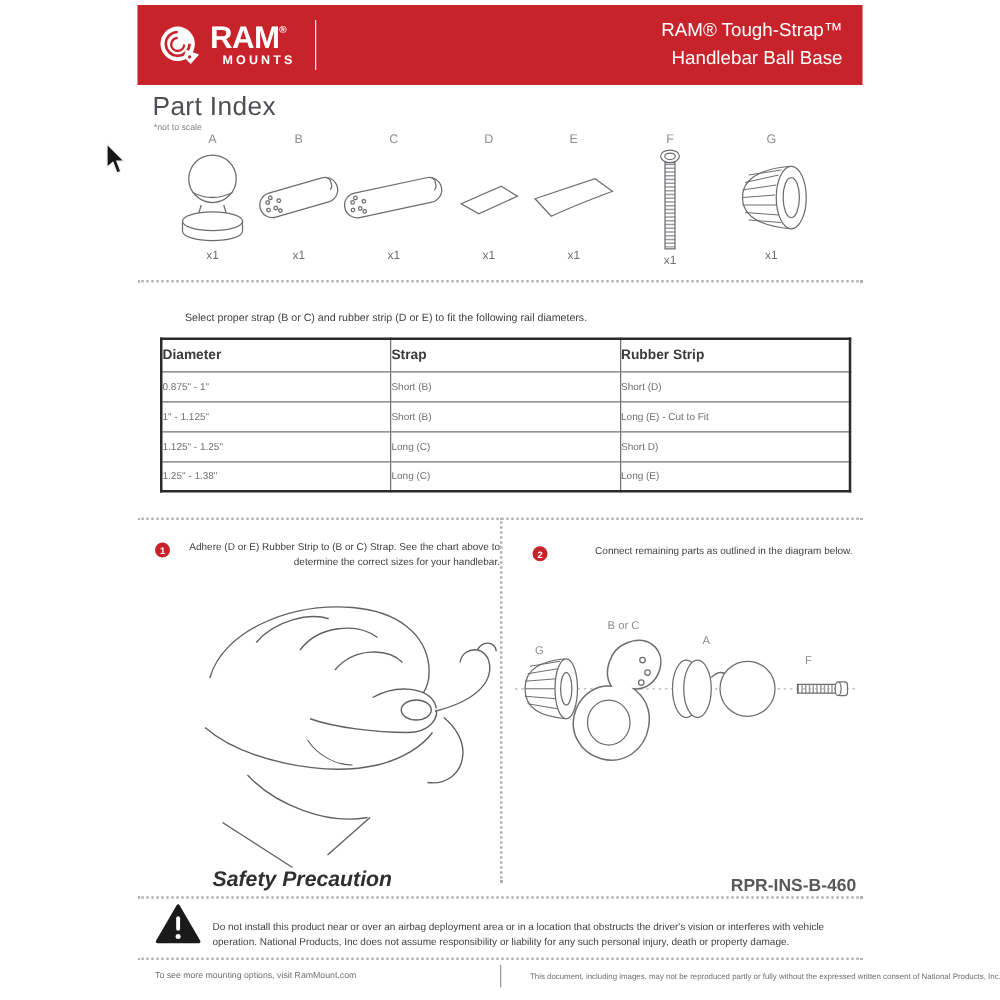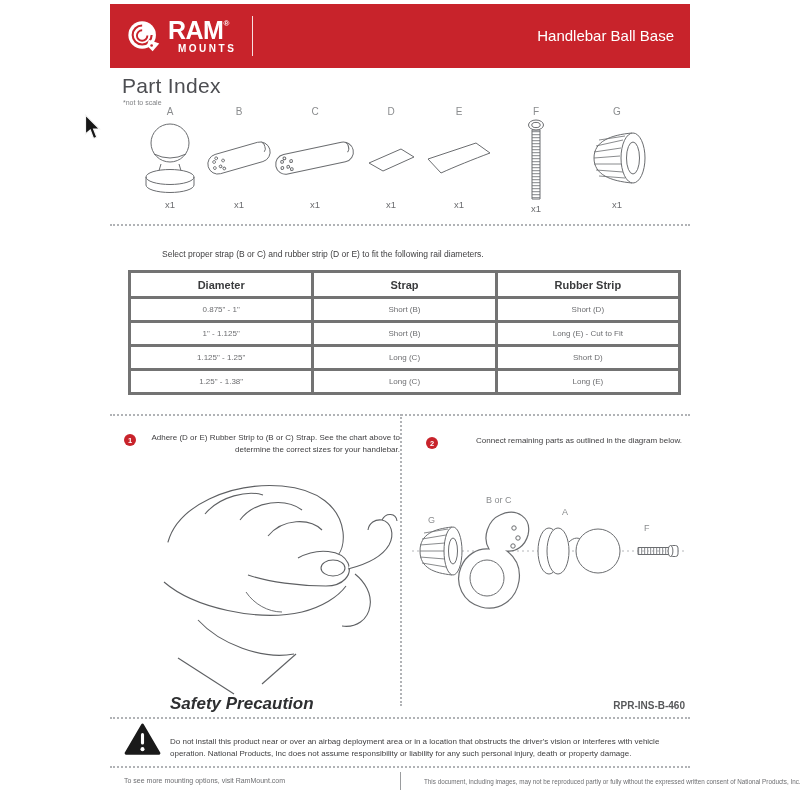--- a/index.html
+++ b/index.html
@@ -25,39 +25,39 @@
   .part { position:absolute; top:106px; width:90px; height:104px; display:flex;
           flex-direction:column; align-items:center; justify-content:space-between; }
   .p-label { font-size:10px; color:#8a8c8e; }
   .p-qty { font-size:9.5px; color:#6d6e71; }
   .p-art { flex:1; display:flex; align-items:center; justify-content:center; }
   .p-art svg { display:block; }
 
   .dotted { position:absolute; left:110px; width:580px; height:0; border-top:2px dotted #b1b3b6; }
 
   
-  .intro { position:absolute; left:162px; top:249px; font-size:8.5px; color:#414042; }
+  .intro { position:absolute; left:148px; top:249px; font-size:8.5px; color:#414042; }
   .sel-table { position:absolute; left:128px; top:270px; width:553px; border-collapse:collapse; }
-  .sel-table th, .sel-table td { border:3px solid #737373; text-align:center; }
+  .sel-table th, .sel-table td { border:1px solid #737373; text-align:left; }
   .sel-table { border:2px solid #2b2b2b; }
   .sel-table th { height:26px; font-size:11px; font-weight:700; color:#3a3b3d; width:33.33%; }
   .sel-table td { height:24px; font-size:8px; color:#6d6e71; }
 
   
   .vdotted { position:absolute; left:400px; top:414px; width:0; height:292px; border-left:2px dotted #b1b3b6; }
   .step-circle { position:absolute; width:12px; height:12px; border-radius:50%; background:#c8232b;
                  color:#fff; font-size:7.5px; font-weight:700; display:flex; align-items:center; justify-content:center; }
   .step-text { position:absolute; font-size:8px; line-height:1.5; color:#414042;text-align:right; }
 
   .step1-art { position:absolute; left:150px; top:462px; }
   .step2-diagram { position:absolute; left:412px; top:487px; width:272px; height:180px; }
   .d-label { position:absolute; font-size:9px; color:#8a8c8e; }
 
   .doc-num { position:absolute; left:400px; top:700px; width:285px; text-align:right;
-             font-size:10px; font-weight:700; color:#58595b; }
+             font-size:14px; font-weight:700; color:#58595b; }
 
   
   .tri { position:absolute; left:124px; top:723px; }
   .safety-title { position:absolute; left:170px; top:694px; font-size:17px; font-weight:700; color:#2e2f31;font-style:italic; }
   .safety-text { position:absolute; left:170px; top:736px; width:508px; font-size:8px; line-height:1.45; color:#414042; }
 
   
   .foot-left { position:absolute; left:124px; top:777px; font-size:7px; color:#6d6e71; }
   .foot-vline { position:absolute; left:400px; top:772px; width:1px; height:18px; background:#9a9c9e; }
   .foot-right { position:absolute; left:424px; top:778px; width:262px; font-size:6.3px; color:#6d6e71; white-space:nowrap; }
@@ -86,20 +86,21 @@
         <path d="M24 24 L35 28 L28 36 L22 30 Z" fill="#ffffff"></path>
         <circle cx="27" cy="30" r="1.4" fill="#c8232b"></circle>
       </svg>
       <div class="logo-text">
         <div class="brand"><span>RAM</span><span class="reg">®</span></div>
         <div class="mounts">MOUNTS</div>
       </div>
     </div>
     <div class="hdr-div"></div>
     <div class="hdr-title">
+      <div>RAM® Tough-Strap™</div>
       <div>Handlebar Ball Base</div>
     </div>
   </div>
 
   <div class="pi-title">Part Index</div>
   <div class="pi-note">*not to scale</div>
 
   <div class="part" style="left:125px">
     <div class="p-label">A</div>
     <div class="p-art">

